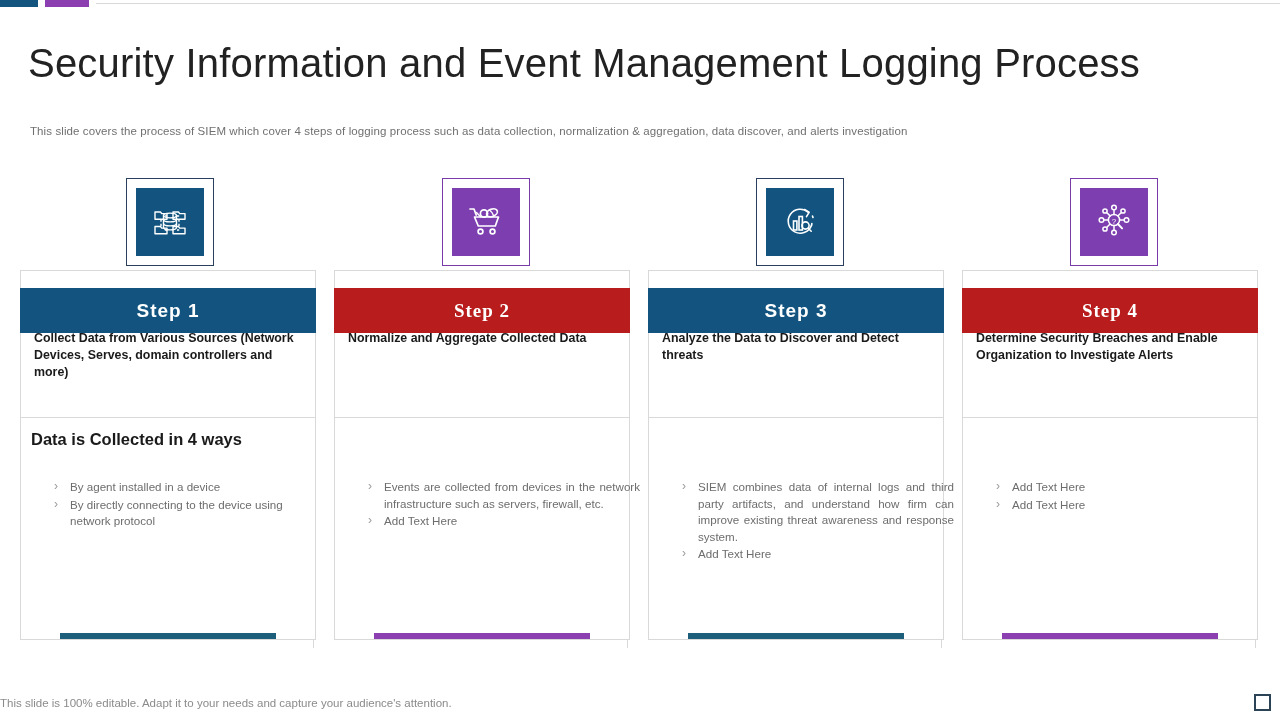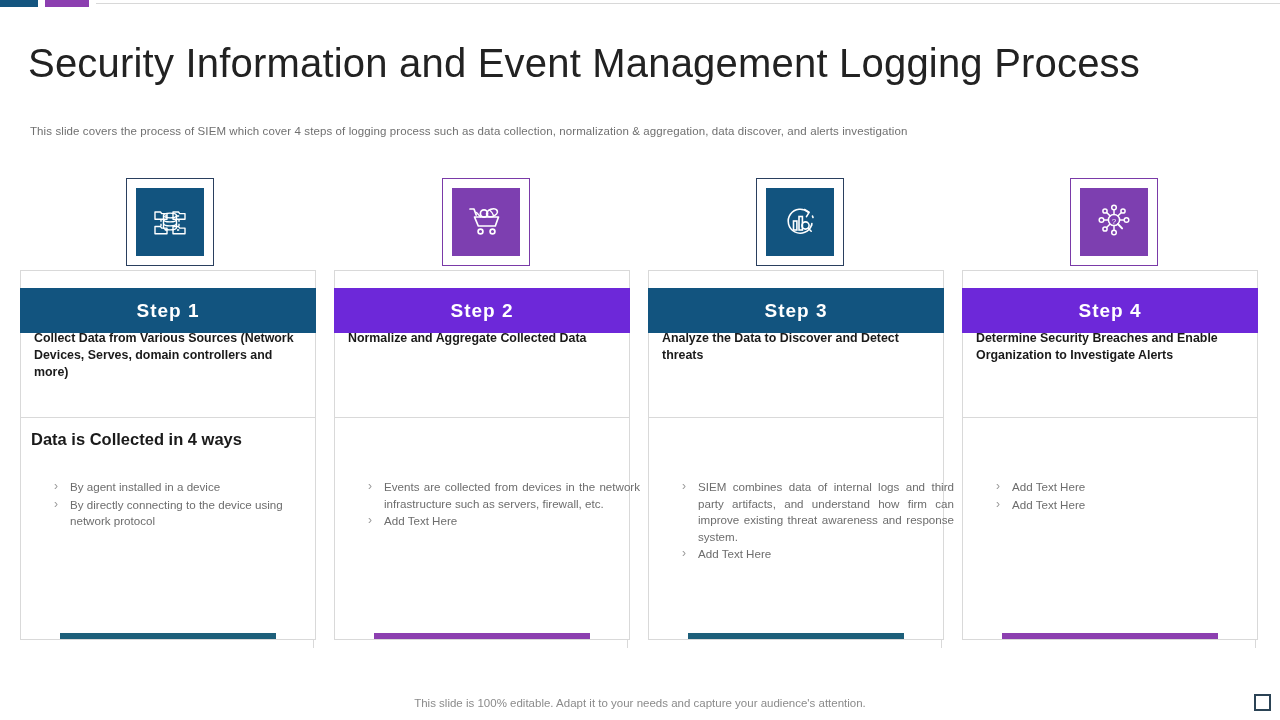--- a/index.html
+++ b/index.html
@@ -44,21 +44,21 @@
   .col .framebox{
     position:absolute;left:0;top:0;width:296px;height:148px;
     border:1px solid #d9d9d9;box-sizing:border-box;background:#fff;
   }
   .stephdr{
     position:absolute;left:0;top:18px;width:296px;height:45px;
     display:flex;align-items:center;justify-content:center;
     color:#ffffff;font-size:19px;font-weight:700;letter-spacing:1px;
   }
   .stephdr.blue{background:#12547f;}
-  .stephdr.purple{background:#6d28d9;}
+  .stephdr.purple{background:#b91c1c;font-family:Liberation Serif, serif;}
   .desc{
     position:absolute;left:14px;top:60px;width:268px;
     font-size:12.4px;font-weight:700;color:#1a1a1a;line-height:17px;
   }
 
   .bodybox{
     position:absolute;left:0;top:148px;width:296px;height:222px;
     border:1px solid #d9d9d9;border-top:none;box-sizing:border-box;background:#fff;
   }
   .bodyhead{
@@ -77,21 +77,21 @@
     content:"\203A";position:absolute;left:6px;top:-1px;color:#9a9a9a;font-size:12px;
   }
   .accentbar{position:absolute;height:6px;}
   .accentbar.blue{background:#1d5f7a;}
   .accentbar.purple{background:#8c3fb0;}
 
   .vdiv{position:absolute;width:1px;background:#d9d9d9;}
 
   
   #footer{
-    position:absolute;left:0;top:697px;width:1280px;text-align:center;
+    position:absolute;left:0;top:697px;width:1280px;text-align:left;
     font-size:11.5px;color:#8b8b8b;
   }
   #cornersq{position:absolute;left:1254px;top:694px;width:17px;height:17px;
     border:2px solid #2b4355;box-sizing:border-box;background:#fff;}
 </style>
 </head>
 <body>
 
 <div id="topbars">
   <div class="tb blue"></div>

